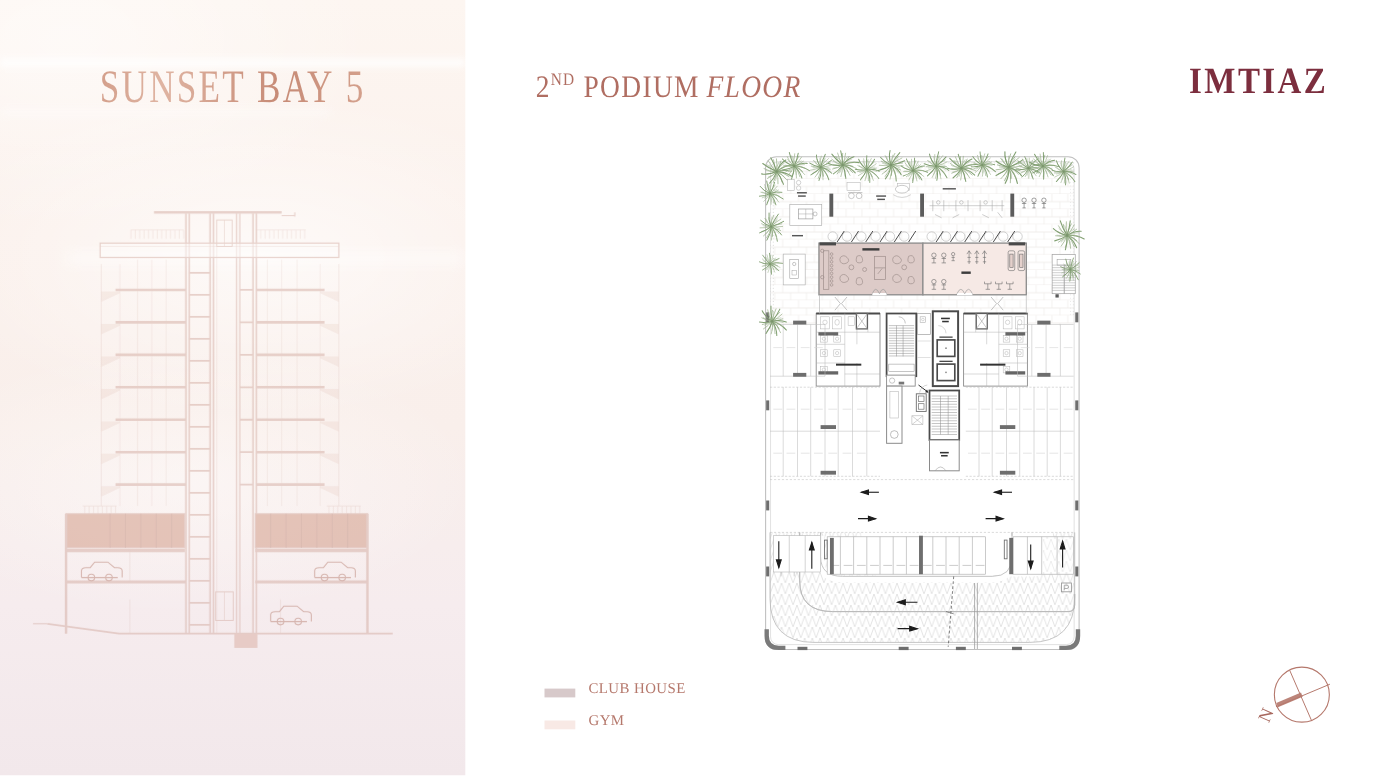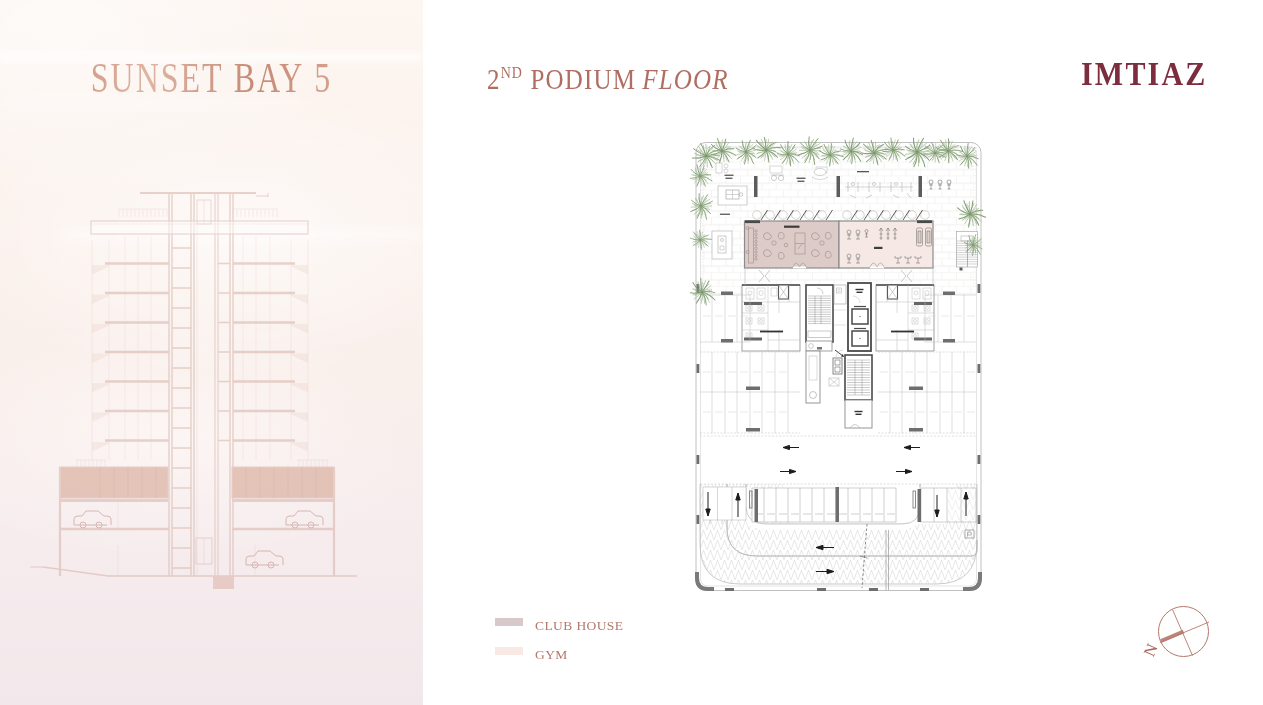--- a/index.html
+++ b/index.html
@@ -17,21 +17,21 @@
     transform:scaleY(1.32);transform-origin:50% 0;
     background:linear-gradient(100deg,#c5866f 5%,#dfb4a2 35%,#c78b76 60%,#dcae9b 90%);
     -webkit-background-clip:text;background-clip:text;color:transparent;}
   .floortitle{position:absolute;left:487px;top:63.5px;color:#b06e62;font-size:25px;
     letter-spacing:1.2px;white-space:nowrap;transform:scaleY(1.14);transform-origin:0 0;}
   .floortitle sup{font-size:14px;letter-spacing:1px;}
   .floortitle .it{font-style:italic;margin-left:6px;}
   .imtiaz{position:absolute;left:1081px;top:55px;color:#7c2e3e;font-size:30px;
     font-weight:bold;letter-spacing:2.2px;transform:scaleY(1.12);transform-origin:0 0;}
   .legend{position:absolute;left:495px;top:618px;color:#b5786c;font-size:13.5px;letter-spacing:0.4px;}
-  .legrow{display:flex;align-items:flex-start;height:16px;margin-bottom:13px;}
+  .legrow{display:flex;align-items:flex-end;height:16px;margin-bottom:13px;}
   .sw{width:28px;height:8px;margin-right:12px;}
 </style>
 </head>
 <body>
   <div class="leftpanel"></div>
   <div style="position:absolute;left:0;top:53px;width:423px;height:8px;background:#fff;opacity:.8;filter:blur(3px)"></div>
   <div style="position:absolute;left:0;top:100px;width:300px;height:5px;background:#fff;opacity:.45;filter:blur(4px)"></div>
   <div style="position:absolute;left:60px;top:230px;width:363px;height:10px;background:#fff;opacity:.5;filter:blur(6px)"></div>
   <div class="sunset">SUNSET&nbsp;BAY&nbsp;5</div>
   <div class="floortitle">2<sup>ND</sup> PODIUM<span class="it">FLOOR</span></div>

